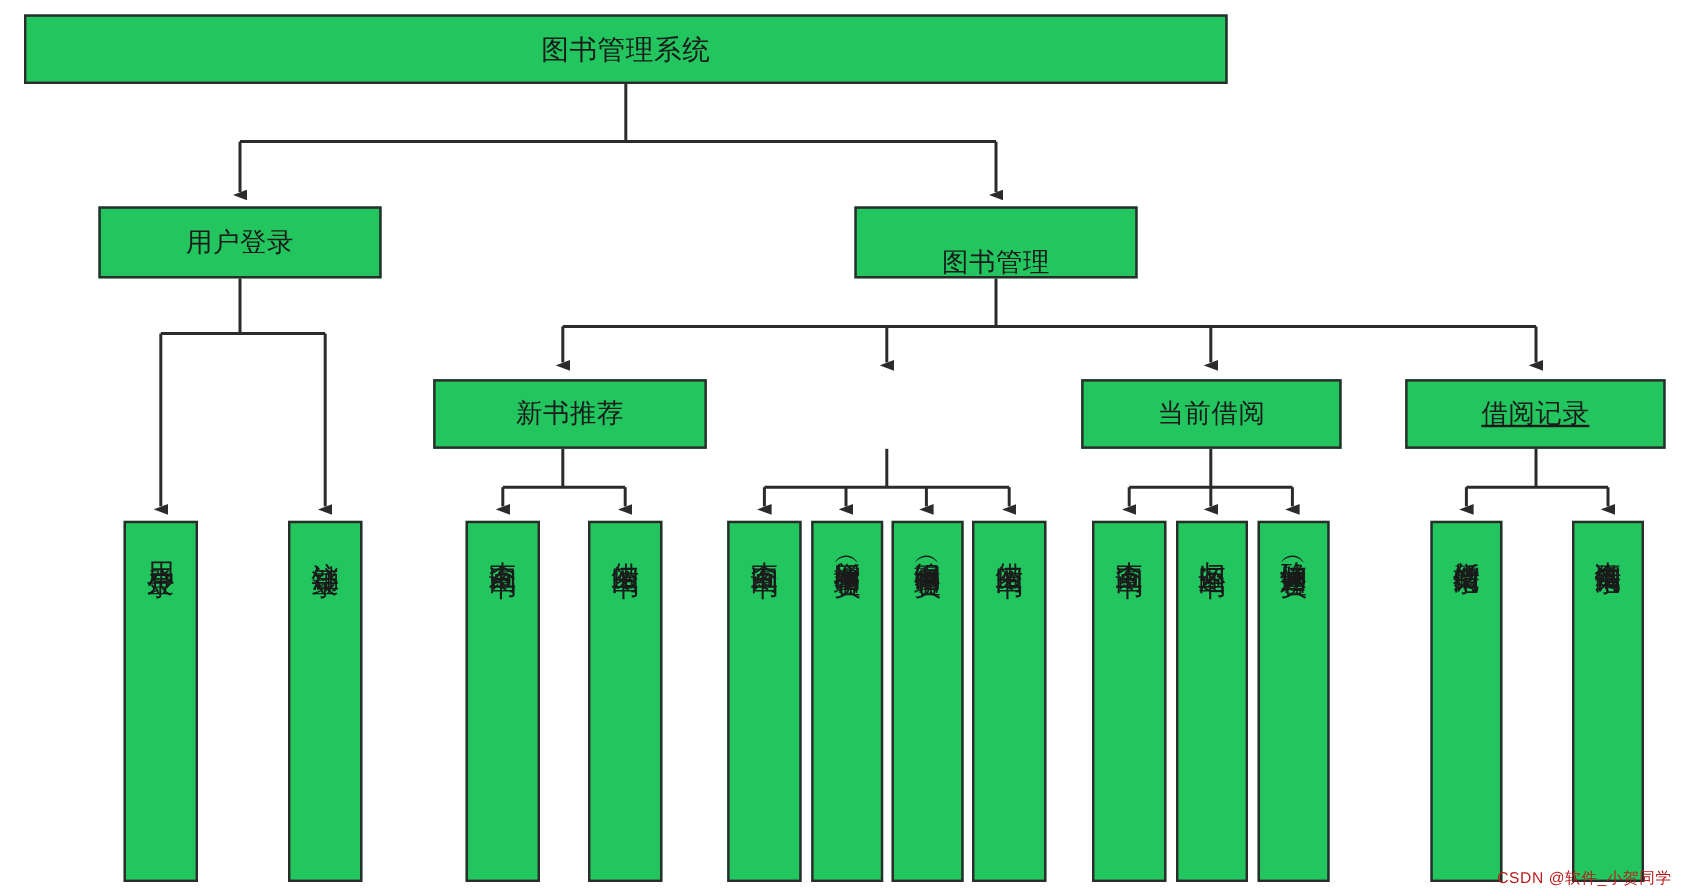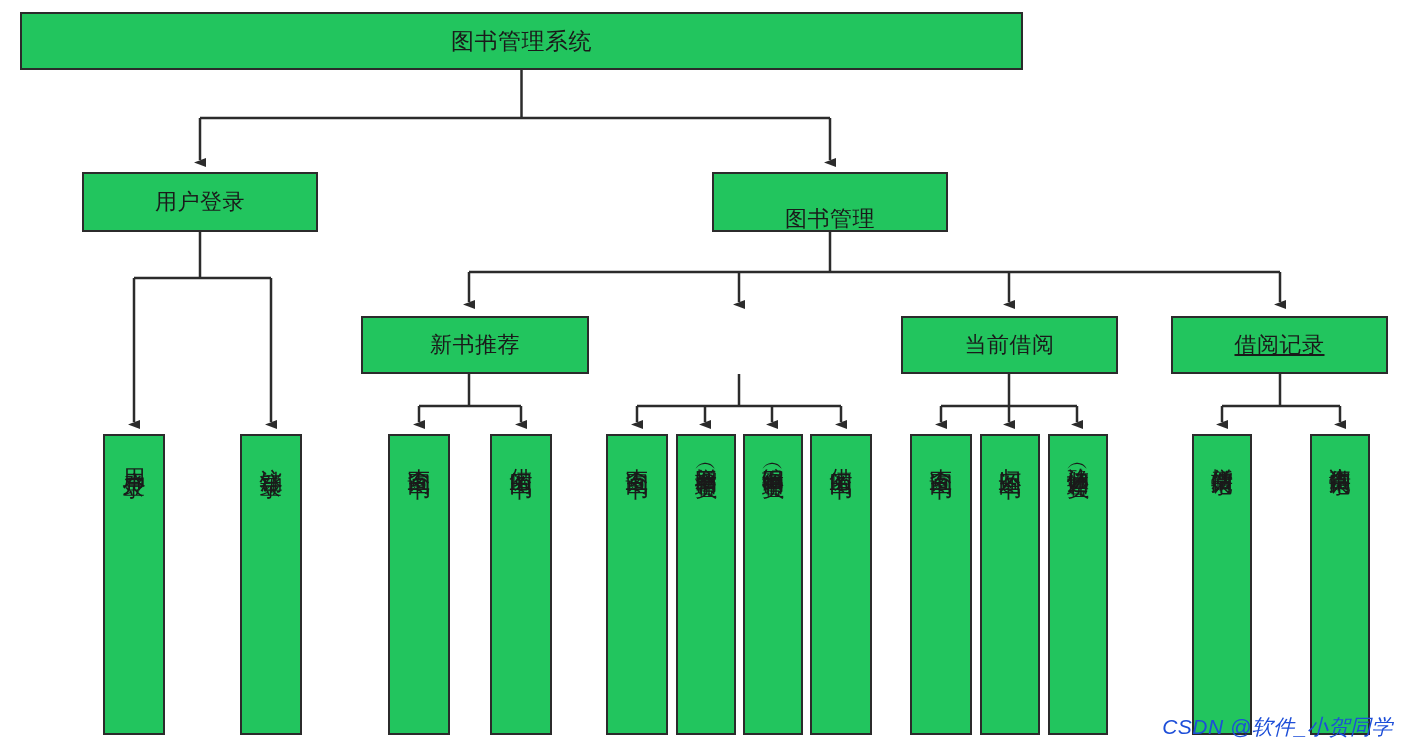--- a/index.html
+++ b/index.html
@@ -66,26 +66,25 @@
     white-space: nowrap;
   }
   .node.v.tall .label {
     font-size: 22px;
     letter-spacing: 1.5px;
   }
   .watermark {
     position: absolute;
     right: 12px;
     bottom: 6px;
-    font-size: 21px;
-    color: #1d4ed8;
+    font-size: 13px;
+    color: #b91c1c;
     letter-spacing: 0.5px;
     z-index: 5;
     white-space: nowrap;
-    font-style: italic;
   }
 </style>
 </head>
 <body>
 
 <div id="canvas">
 
   <svg class="wires" viewBox="0 0 1405 747" xmlns="http://www.w3.org/2000/svg">
     <defs>
       <marker id="arrow" markerWidth="10" markerHeight="12" refX="2" refY="6" orient="auto" markerUnits="userSpaceOnUse">

